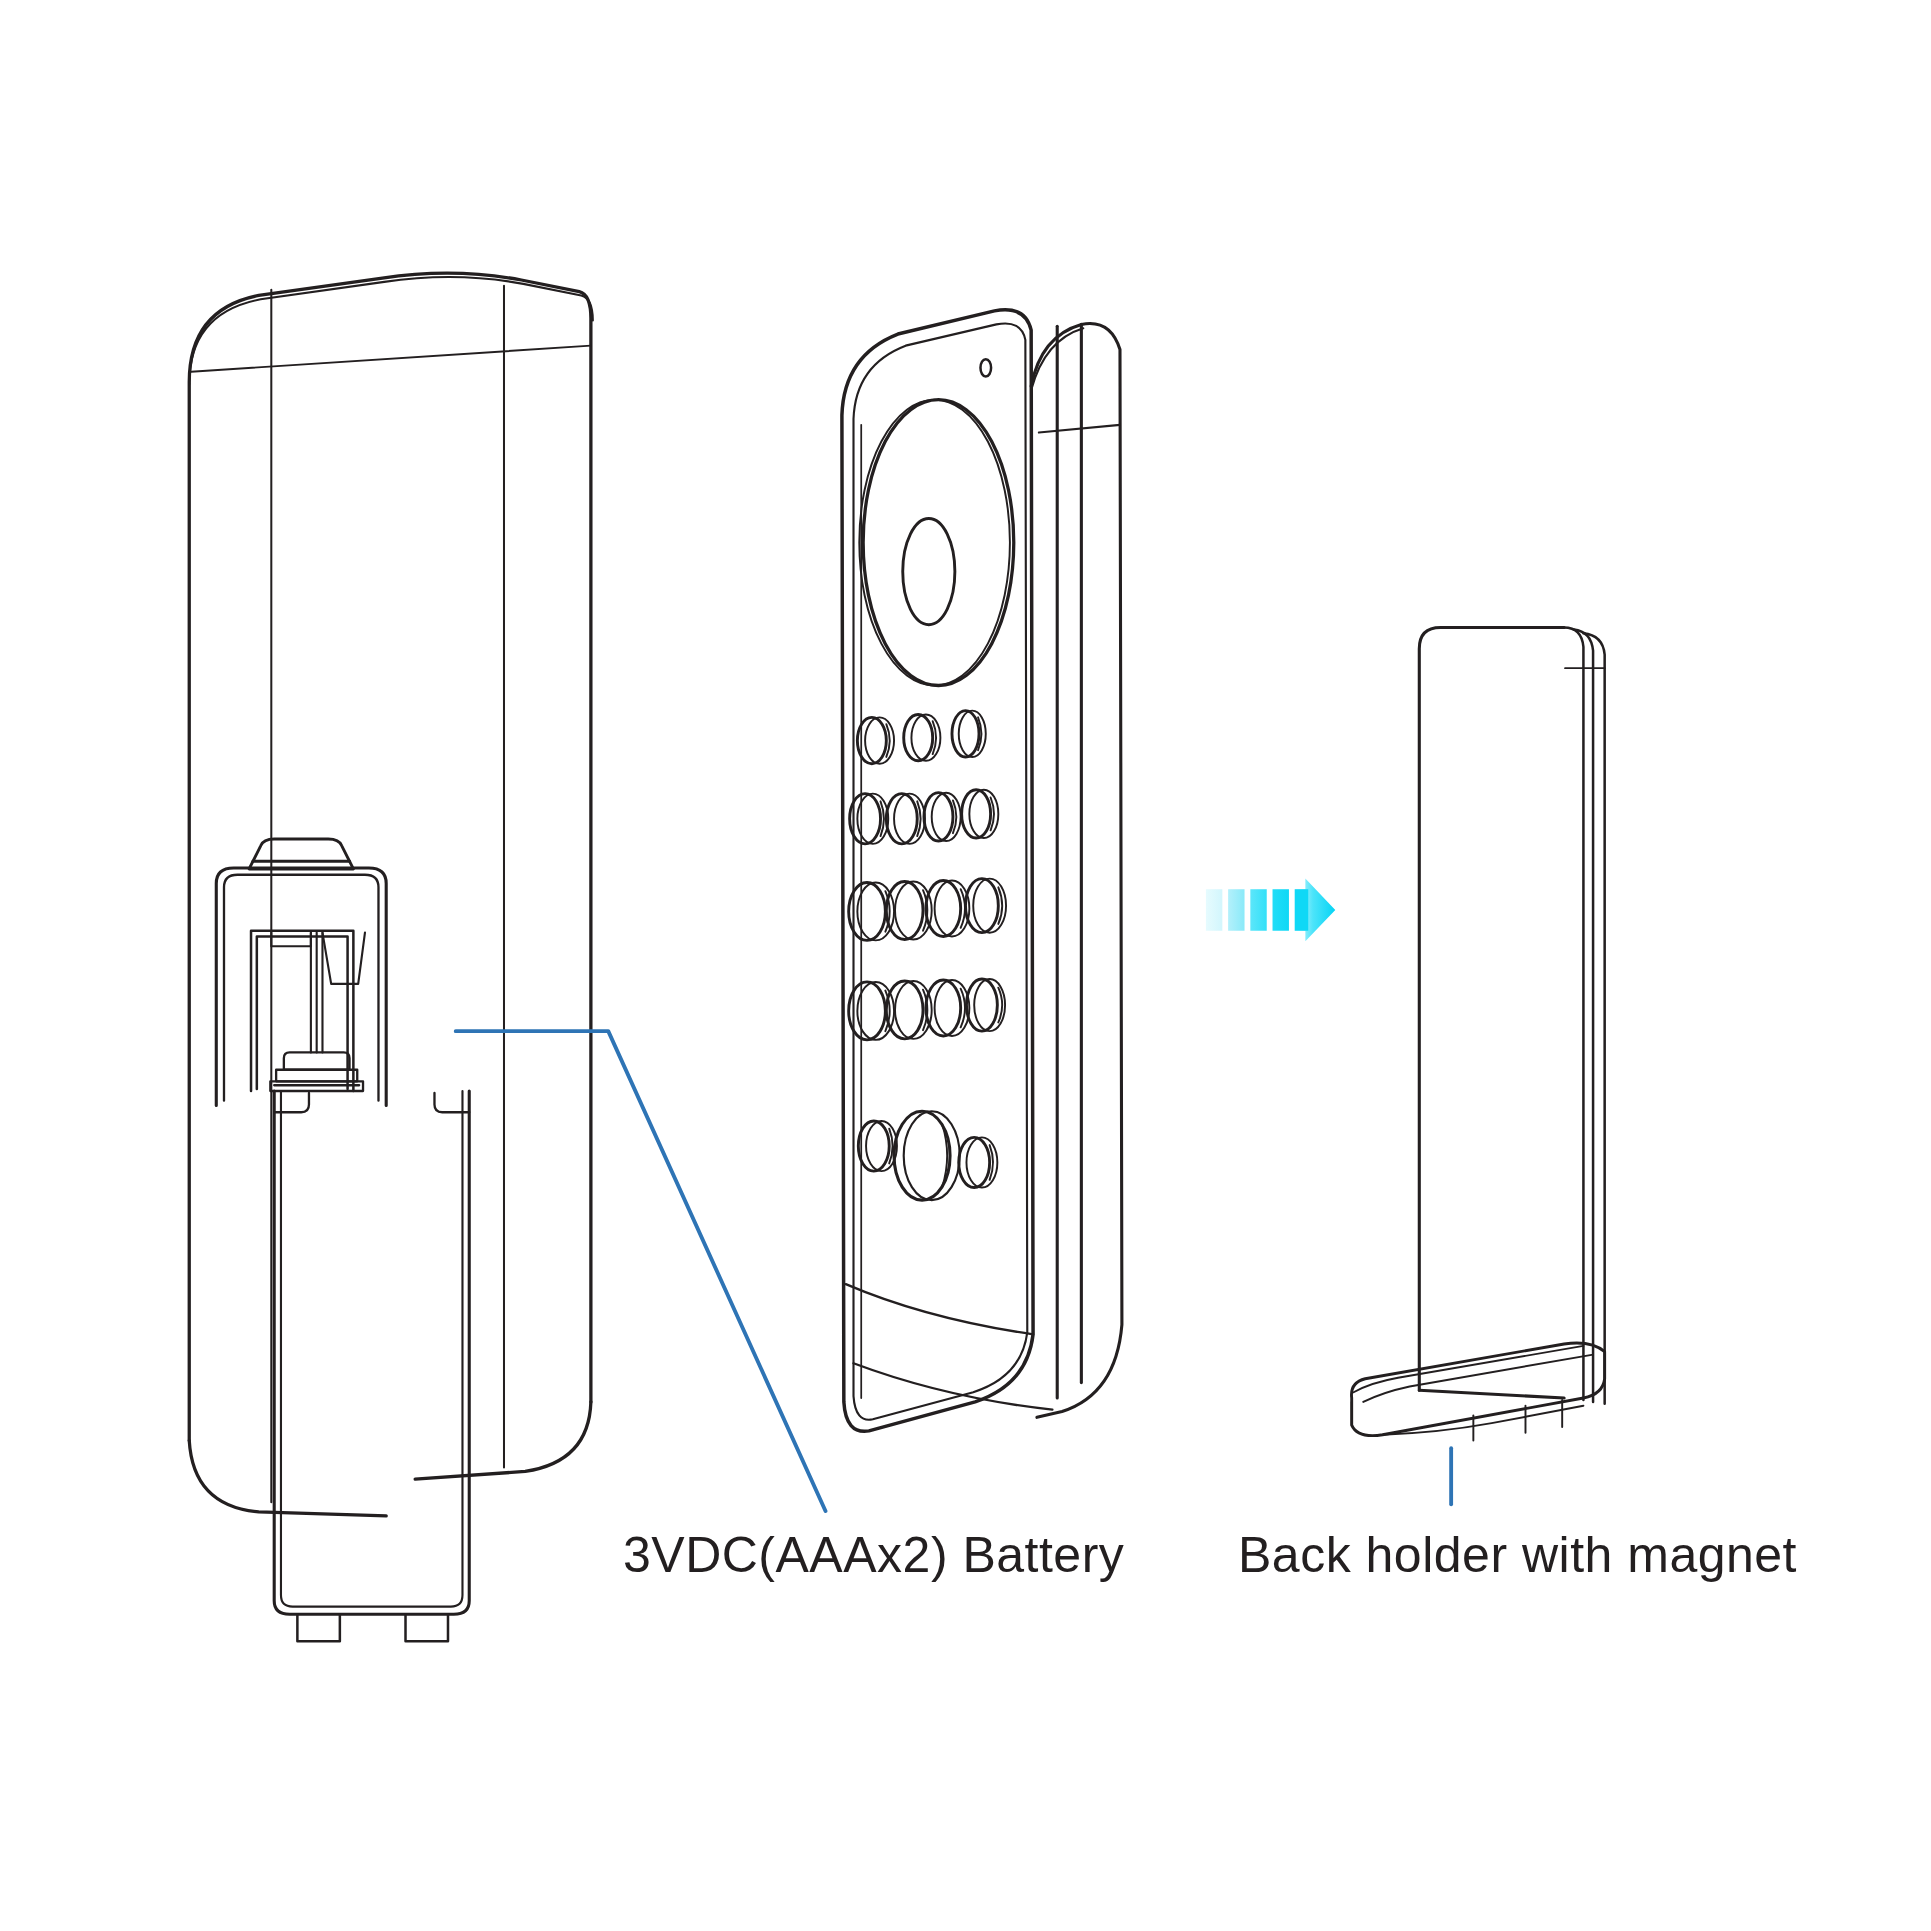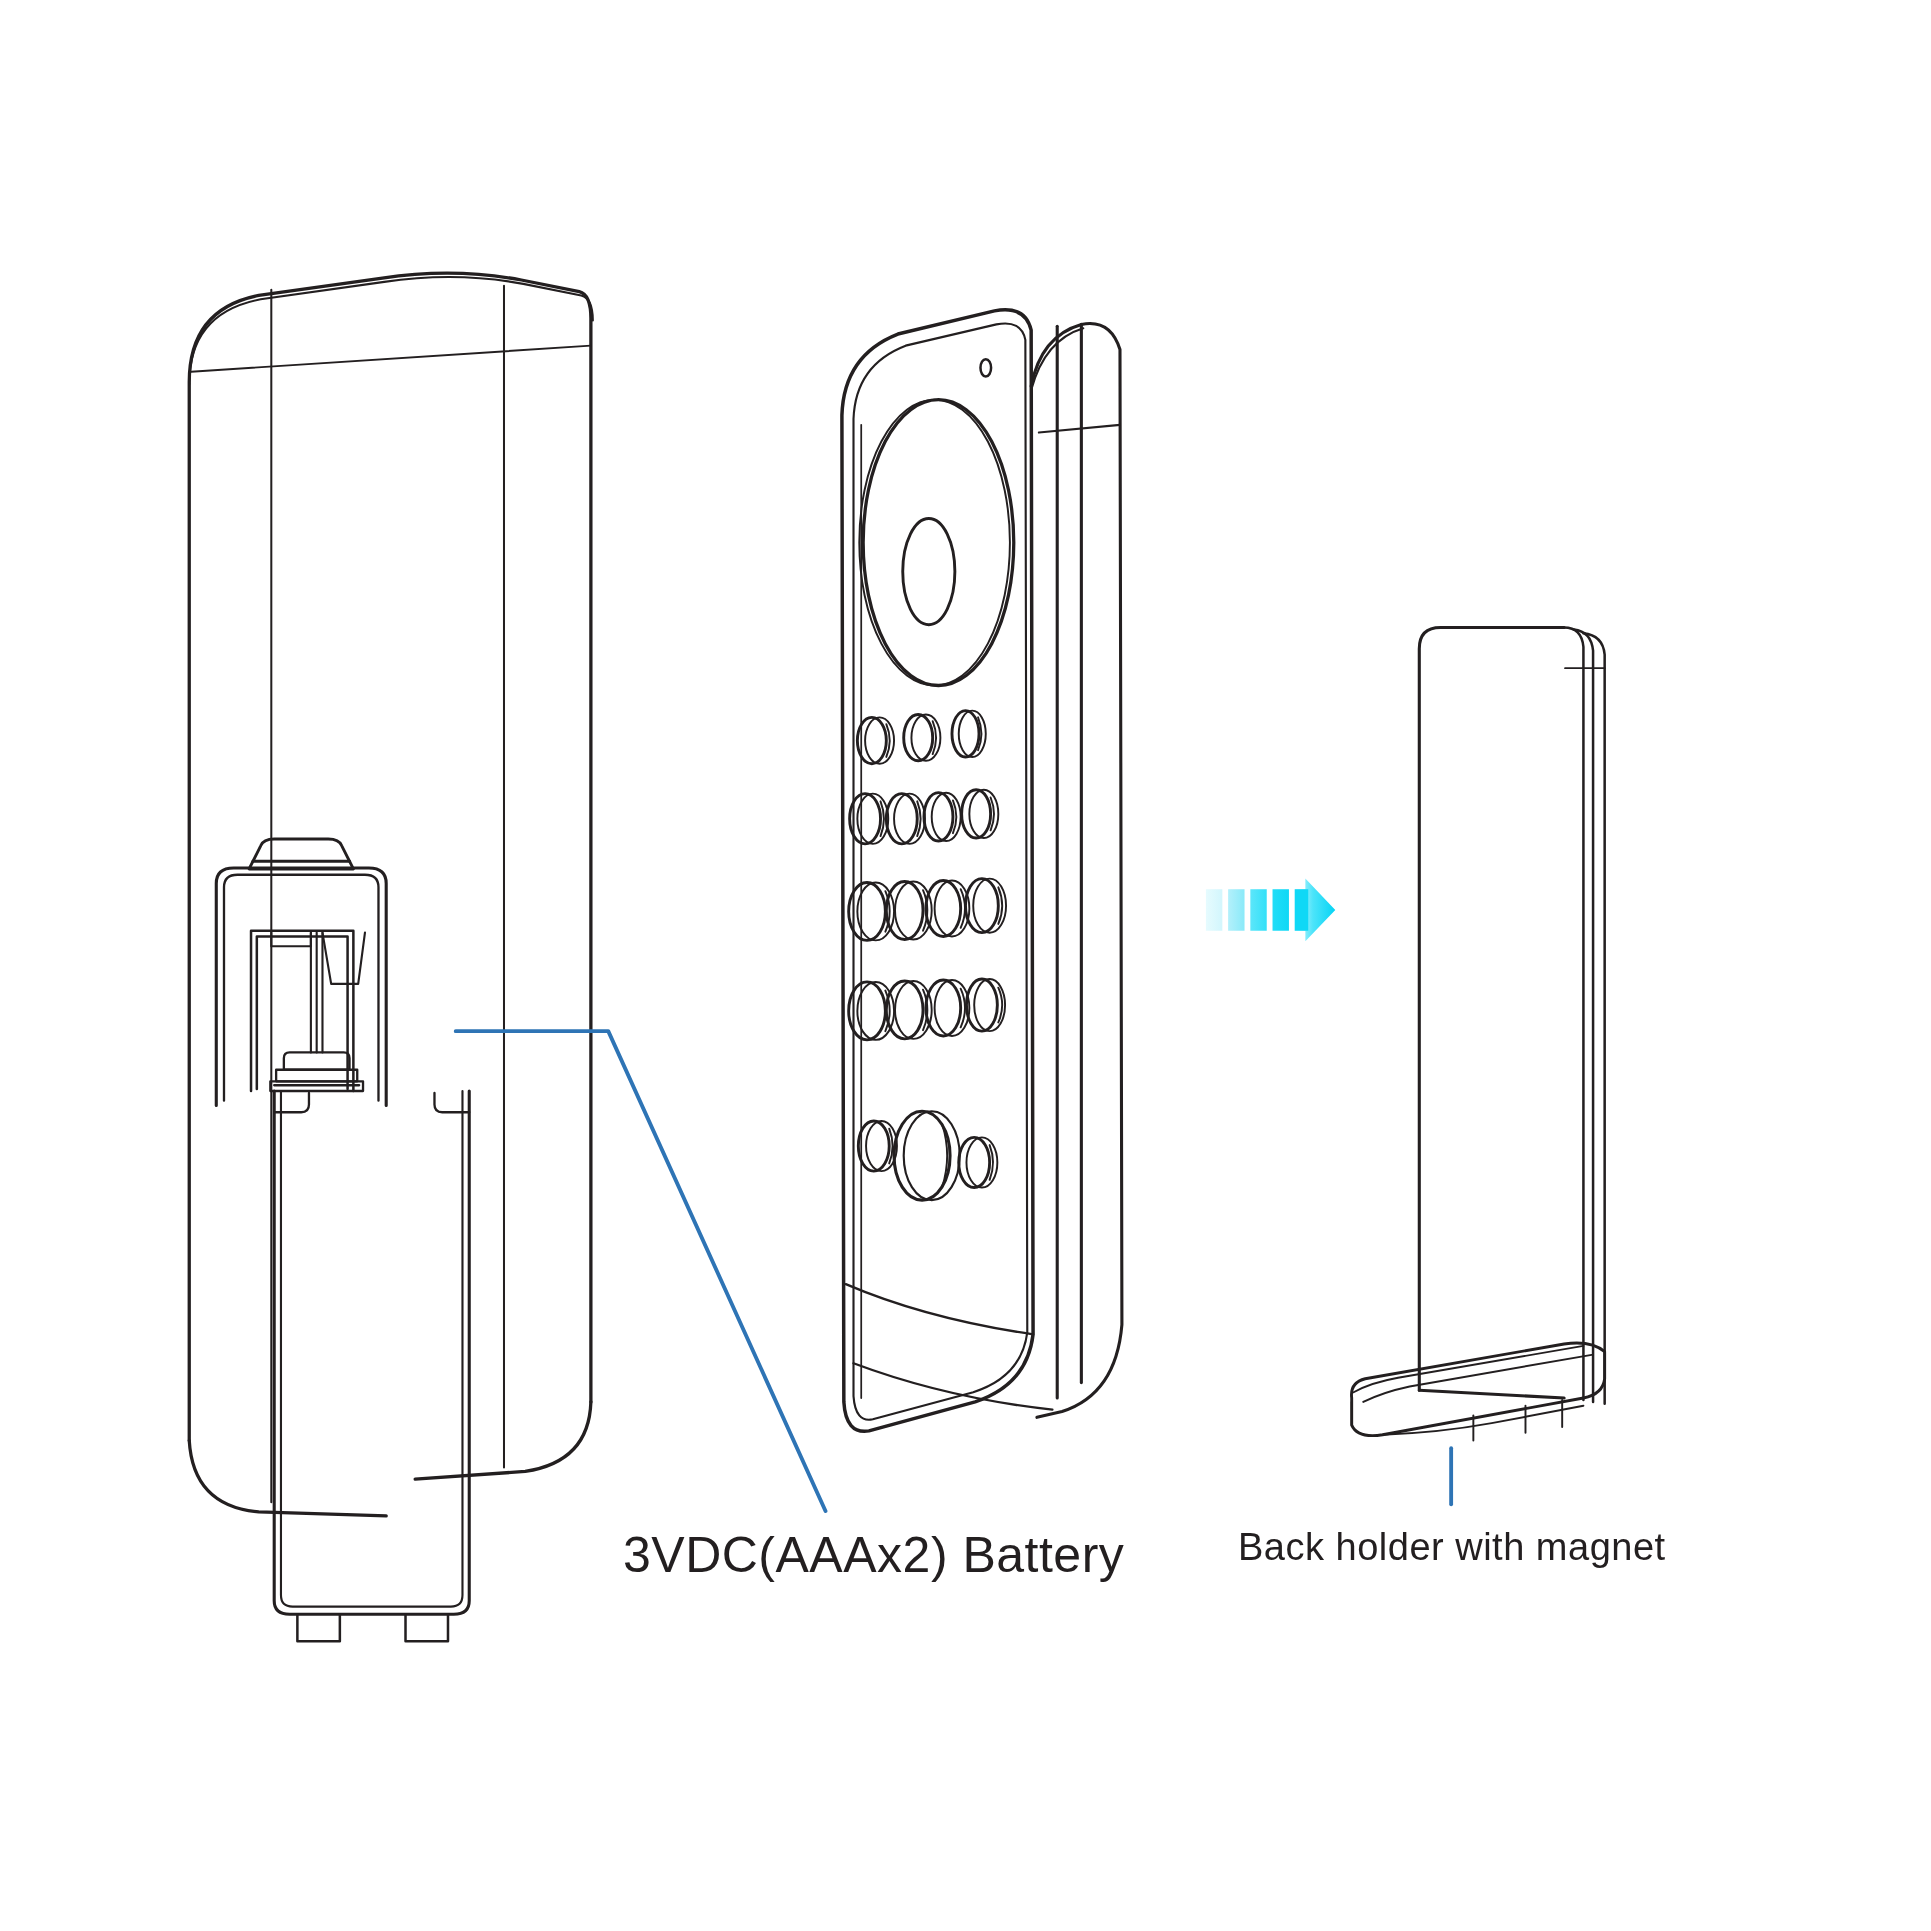--- a/index.html
+++ b/index.html
@@ -35,21 +35,21 @@
     letter-spacing: 0.5px;
   }
   #caption-battery {
     left: 623px;
     top: 1526px;
     font-size: 50px;
   }
   #caption-holder {
     left: 1238px;
     top: 1526px;
-    font-size: 38px;
+    font-size: 50px;
   }
 </style>
 </head>
 <body>
 
 <div id="stage">
 
   <svg id="diagram" viewBox="0 0 2000 2000" xmlns="http://www.w3.org/2000/svg">
 
     <defs>

